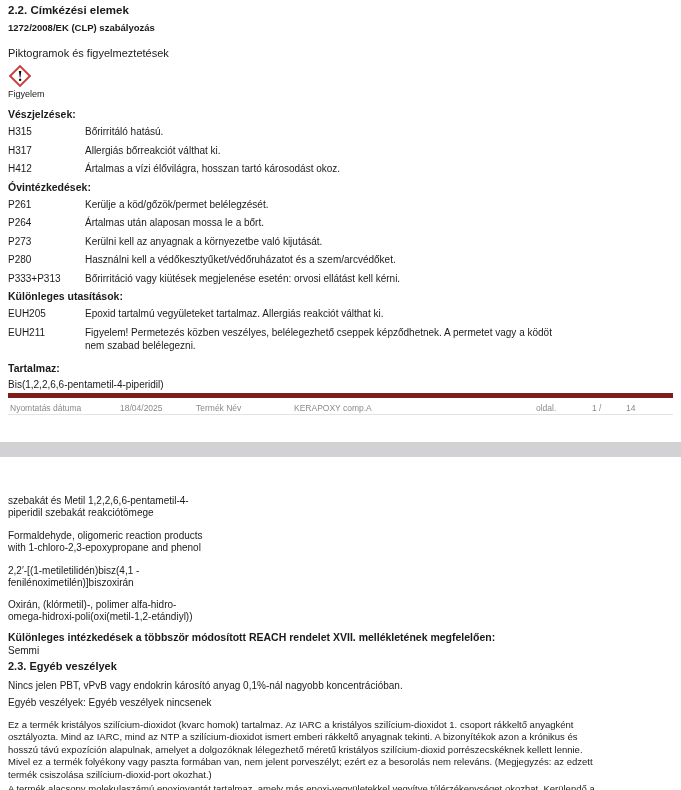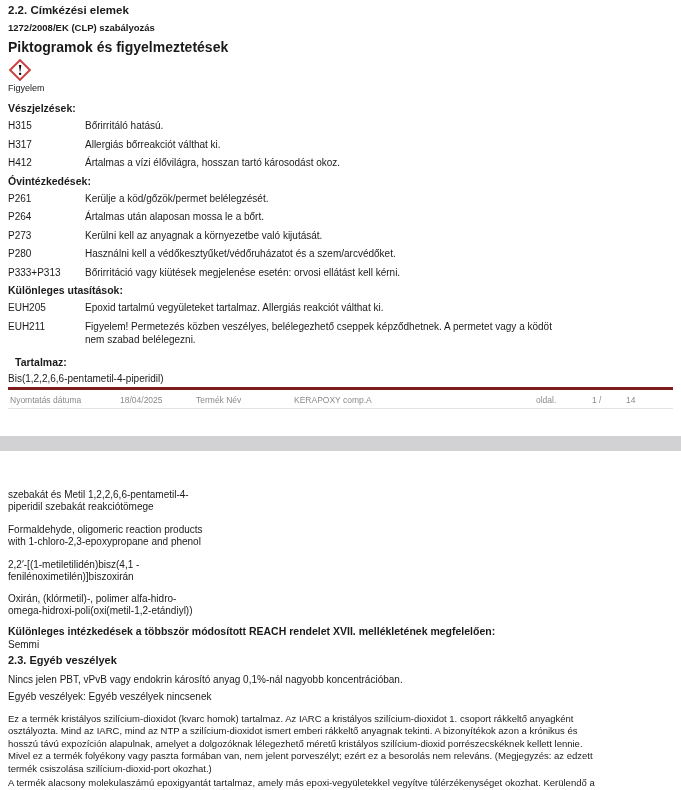--- a/index.html
+++ b/index.html
@@ -8,47 +8,47 @@
     width:681px; height:790px; overflow:hidden;
     font-family:"Liberation Sans", sans-serif;
     color:#1a1a1a;
     -webkit-font-smoothing:antialiased;
   }
   .page { width:681px; height:790px; position:relative; background:#fff; }
   .pad { padding-left:8px; padding-right:8px; }
 
   .title-lg  { font-size:11.5px; font-weight:bold; line-height:14px; padding-top:3px; }
   .title-sm  { font-size:9.5px;  font-weight:bold; line-height:12px; margin-top:5px; }
-  .title-md  { font-size:14px;   font-weight:bold; line-height:12px; margin-top:7px; }
+  .title-md  { font-size:11px;   font-weight:normal; line-height:12px; margin-top:13px; }
   .h-block   { font-size:10.5px; font-weight:bold; line-height:13px; }
 
   
   .ghs-wrap { margin-top:5px; width:24px; height:24px; position:relative; }
   .ghs-diamond {
     position:absolute; left:4px; top:4px; width:16px; height:16px;
     transform:rotate(45deg); border:2.5px solid #c9403f; background:#fff;
   }
   .ghs-mark {
     position:absolute; inset:0; display:flex; align-items:center; justify-content:center;
     font-family:"DejaVu Serif", serif; font-weight:bold; font-size:13px; color:#000;
   }
   .signal-word { font-size:9px; line-height:11px; margin-top:1px; }
 
   .sec-head { margin-top:8px; }
   .stmt-list { margin-top:4px; }
   .stmt-row { display:grid; grid-template-columns:77px auto; margin-bottom:5.5px; }
   .stmt-row .code { font-size:10px; line-height:13px; }
   .stmt-row .stmt { font-size:10px; line-height:13px; white-space:pre-line; max-width:560px; }
 
-  .contains-head { margin-top:10px;margin-left:7px; }
+  .contains-head { margin-top:10px; }
   .contains-val  { font-size:10px; line-height:13px; margin-top:3px; }
 
   .footer {
     margin-top:2px; height:22px; position:relative;
-    border-top:3px solid #7f1d1d; border-bottom:1px solid #e3e3e3;
+    border-top:5px solid #7f1d1d; border-bottom:1px solid #e3e3e3;
     color:#8a8a8a; font-size:8.5px;
   }
   .footer span { position:absolute; top:5px; line-height:11px; }
   .f-datelabel { left:2px; }
   .f-date      { left:112px; }
   .f-prodlabel { left:188px; }
   .f-prodname  { left:286px; }
   .f-pagelabel { left:528px; }
   .f-pagecur   { left:584px; }
   .f-pagetot   { left:618px; }

